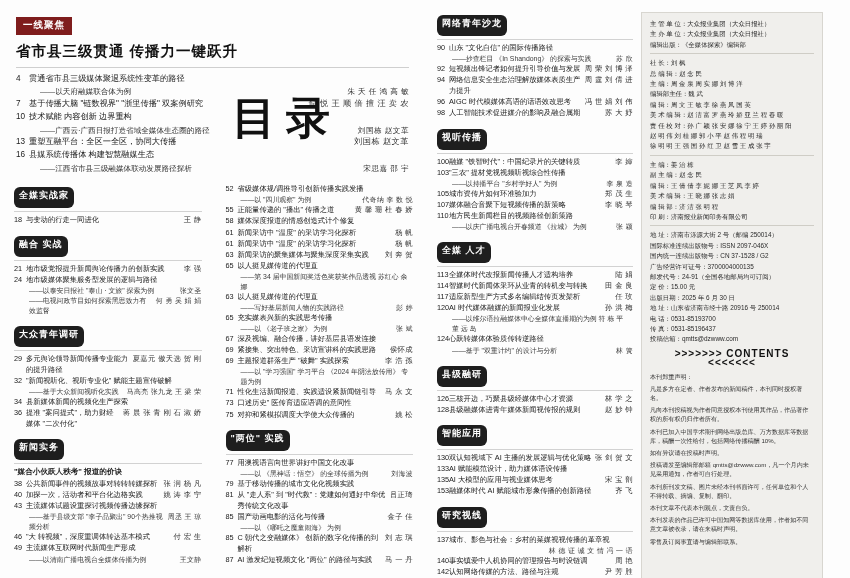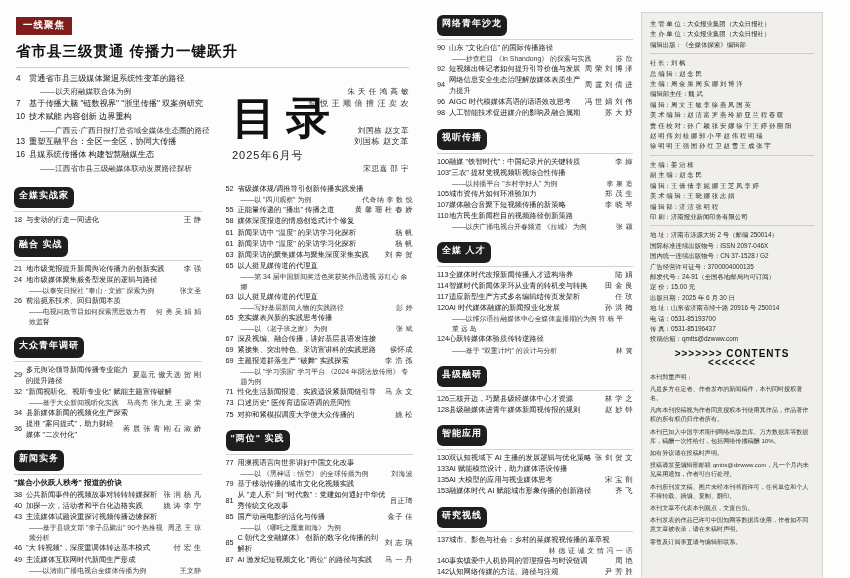--- a/index.html
+++ b/index.html
@@ -49,21 +49,21 @@
 
   
   .cols{display:flex;margin:10px 12px 0 14px;gap:24px;}
   .col{width:196px;}
   .sec{margin-bottom:7px;}
   .sec-head{
     background:#1e1e1e;color:#fff;font-size:9px;font-weight:bold;
     letter-spacing:1px;padding:2px 5px 6px 5px;display:inline-block;border-radius:6px;
   }
   .sec-rule{height:1px;background:#d2d2d2;margin:3px 0 3px 0;}
-  .e{font-size:7.3px;line-height:10.6px;display:flex;align-items:center;margin-bottom:0.5px;}
+  .e{font-size:7.3px;line-height:10.6px;display:flex;align-items:flex-start;margin-bottom:0.5px;}
   .e .pg{width:12px;flex:0 0 12px;color:#222;}
   .e .tx{flex:1 1 auto;padding-right:3px;}
   .e .au{flex:0 0 auto;white-space:nowrap;color:#333;letter-spacing:0.4px;}
   .es{font-size:6.9px;line-height:10px;color:#3a3a3a;padding-left:15px;display:flex;}
   .es .tx{flex:1 1 auto;padding-right:3px;}
   .es .au{flex:0 0 auto;white-space:nowrap;letter-spacing:0.4px;}
 
   
   .rcols{display:flex;margin:12px 10px 0 12px;gap:8px;}
   .rcol{width:196px;}
@@ -127,45 +127,40 @@
         <span class="au"></span>
       </div>
       <div class="fsub">
         <span class="tx">——江西省市县三级融媒体联动发展路径探析</span>
         <span class="au">宋思嘉 邵 宇</span>
       </div>
     </div>
 
     <div class="masthead">
       <div class="word">目录</div>
-      <div class="issue">2025年6月号</div>
     </div>
 
     <div class="cols">
       <div class="col" id="lcol0">
           <div class="sec"><div class="sec-head">全媒实战家</div><div class="sec-rule"></div><div class="e">
               <span class="pg">18</span>
               <span class="tx">与变动的行走一同进化</span>
               <span class="au">王 静</span>
             </div></div>
           <div class="sec"><div class="sec-head">融合 实战</div><div class="sec-rule"></div><div class="e">
               <span class="pg">21</span>
               <span class="tx">地市级党报提升新闻舆论传播力的创新实践</span>
               <span class="au">李 强</span>
             </div><div class="e">
               <span class="pg">24</span>
               <span class="tx">地市级媒体聚集服务型发展的逻辑与路径</span>
               <span class="au"></span>
             </div><div class="es">
               <span class="tx">——以泰安日报社 "泰山 · 文旅" 探索为例</span>
               <span class="au">张文圣</span>
-            </div><div class="e">
-              <span class="pg">26</span>
-              <span class="tx">前沿扼系技术、回归新闻本质</span>
-              <span class="au"></span>
             </div><div class="es">
               <span class="tx">——电视问政节目如何探索黑思致力有效监督</span>
               <span class="au">何 勇 吴 娟 娟</span>
             </div></div>
           <div class="sec"><div class="sec-head">大众青年调研</div><div class="sec-rule"></div><div class="e">
               <span class="pg">29</span>
               <span class="tx">多元舆论领导新闻传播专业能力的提升路径</span>
               <span class="au">夏嘉元 傲天选 贺 刚</span>
             </div><div class="e">
               <span class="pg">32</span>

